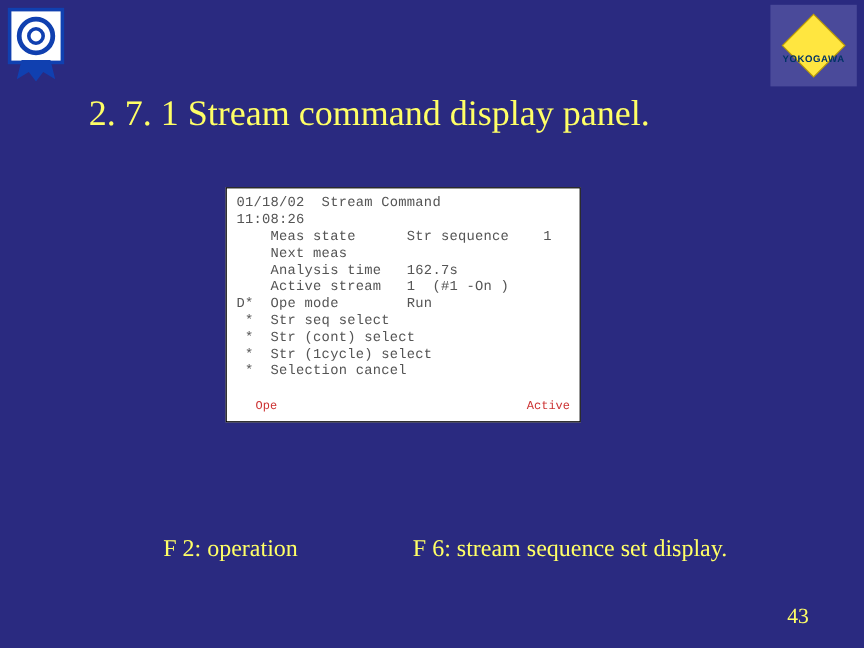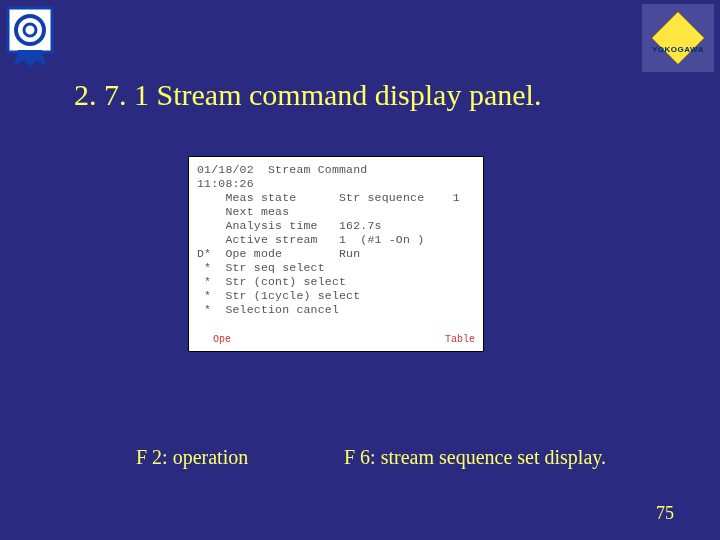--- a/index.html
+++ b/index.html
@@ -129,19 +129,19 @@
     Analysis time   162.7s
     Active stream   1  (#1 -On )
 D*  Ope mode        Run
  *  Str seq select  
  *  Str (cont) select
  *  Str (1cycle) select
  *  Selection cancel
 </div>
   <div class="panel-footer">
     <span>Ope</span>
-    <span>Table</span>
+    <span>Active</span>
   </div>
 </div>
 
 <div class="caption-left">F 2: operation</div>
 <div class="caption-right">F 6: stream sequence set display.</div>
-<div class="page-num">75</div>
+<div class="page-num">43</div>
 
 </body></html>

